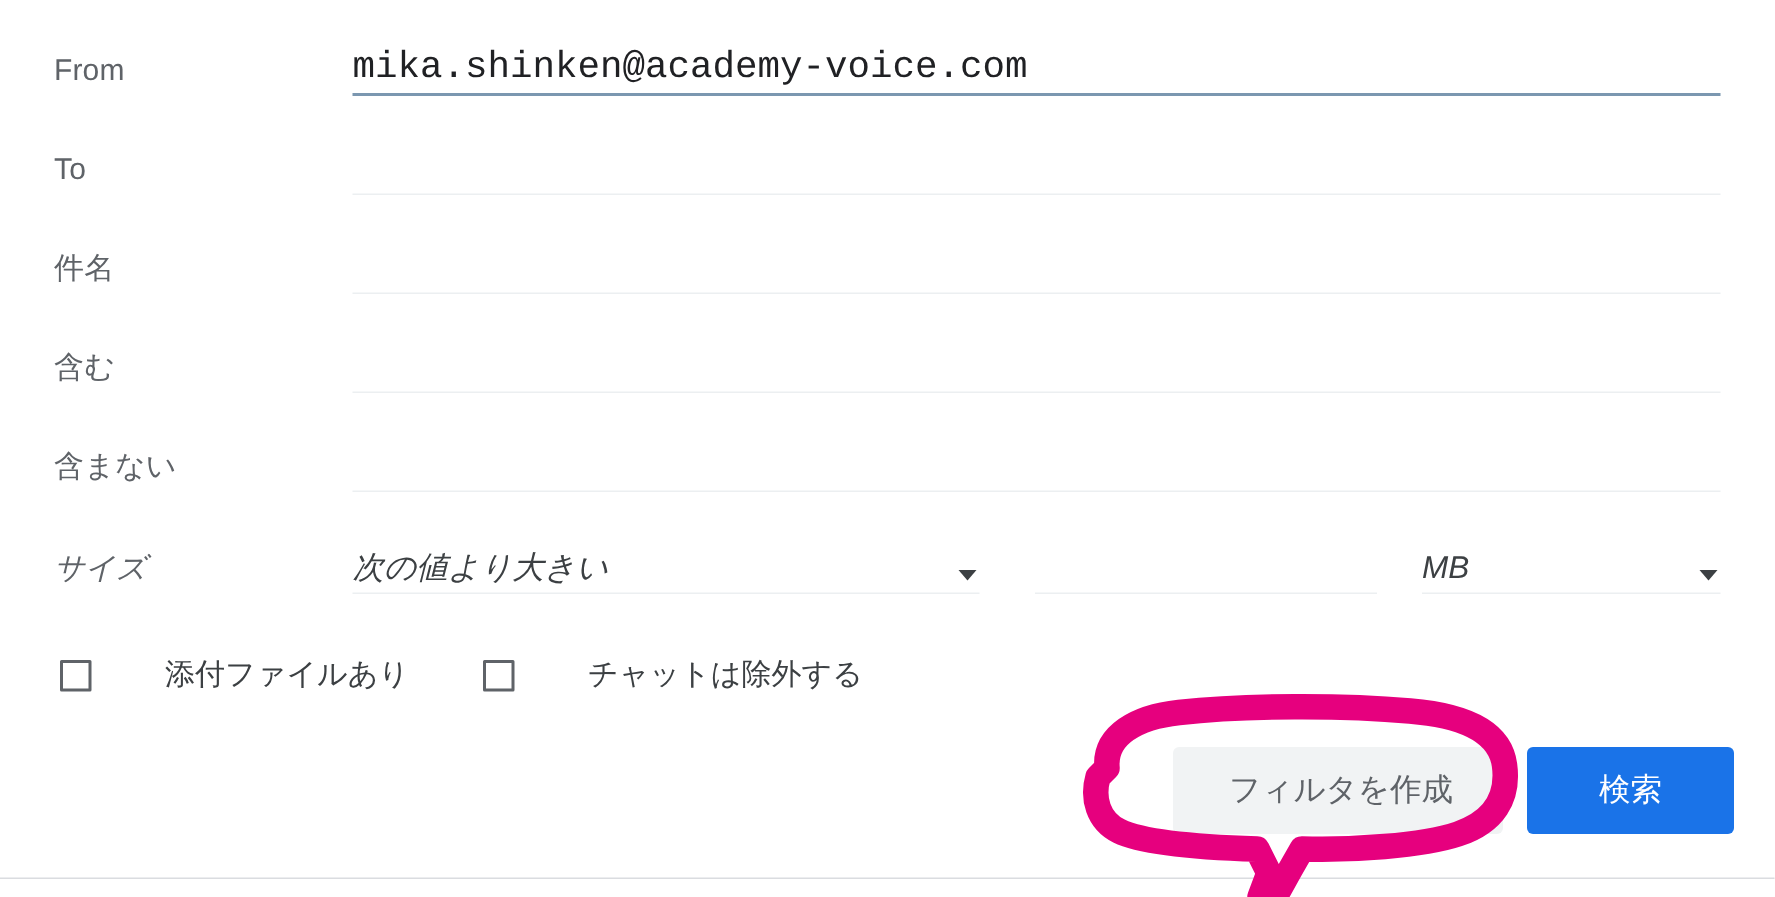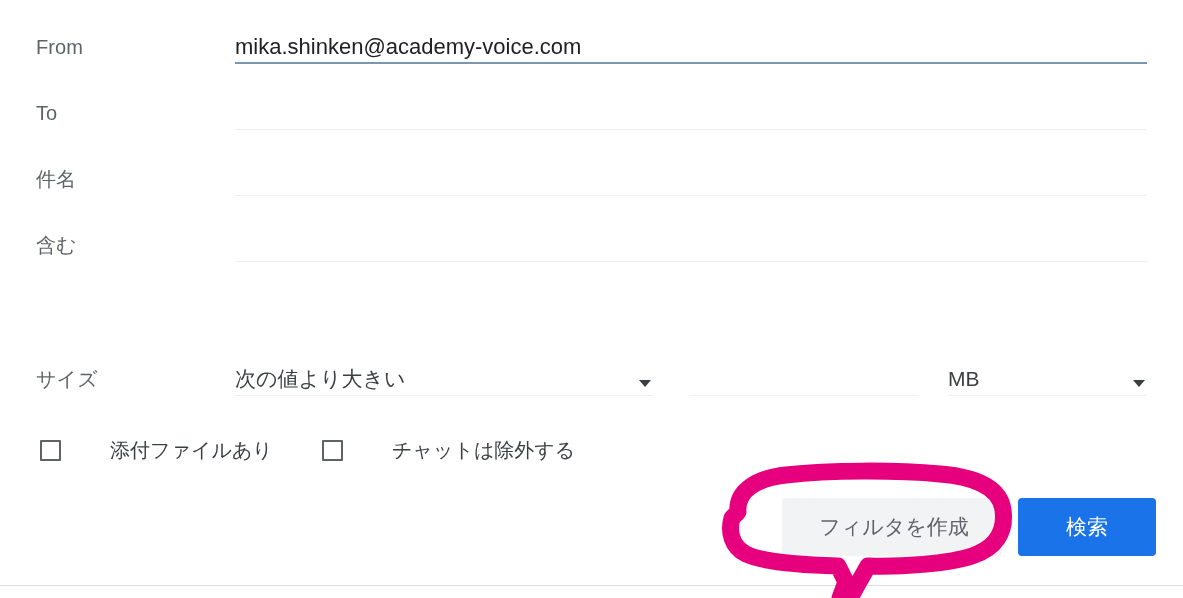--- a/index.html
+++ b/index.html
@@ -57,45 +57,46 @@
     position: absolute;
     left: 235px;
     right: 36px;
     top: 0;
     bottom: 0;
   }
   .field-value {
     position: absolute;
     left: 0;
     bottom: 20px;
-    font-size: 22px;
+    font-size: 25px;
     color: #202124;
     line-height: 1.25;
     white-space: nowrap;
+    font-family: Liberation Mono, monospace;
   }
   .underline {
     position: absolute;
     left: 0;
     right: 0;
     bottom: 16px;
     height: 1px;
     background: #eceff1;
   }
   .underline.active {
     height: 2px;
     background: #7b97b0;
   }
 
   
   #row-from   { top: 14px; }
   #row-to     { top: 80px; }
   #row-subj   { top: 146px; }
   #row-incl   { top: 212px; }
   #row-excl   { top: 278px; }
-  #row-size   { top: 352px; height: 54px; }
+  #row-size   { top: 352px; height: 54px; font-style: italic; }
 
   
   .size-field {
     position: absolute;
     top: 0;
     bottom: 0;
   }
   .size-op   { left: 235px; width: 418px; }
   .size-num  { left: 690px; width: 228px; }
   .size-unit { left: 948px; width: 199px; }
@@ -240,20 +241,27 @@
   </div>
 
   <div class="row" id="row-incl">
     <div class="row-label">含む</div>
     <div class="field">
       <div class="field-value"></div>
       <div class="underline"></div>
     </div>
   </div>
 
+  <div class="row" id="row-excl">
+    <div class="row-label">含まない</div>
+    <div class="field">
+      <div class="field-value"></div>
+      <div class="underline"></div>
+    </div>
+  </div>
 
   <div class="row" id="row-size">
     <div class="row-label">サイズ</div>
 
     <div class="size-field size-op">
       <div class="sel-value">次の値より大きい</div>
       <span class="caret"></span>
       <div class="sel-underline"></div>
     </div>
 

